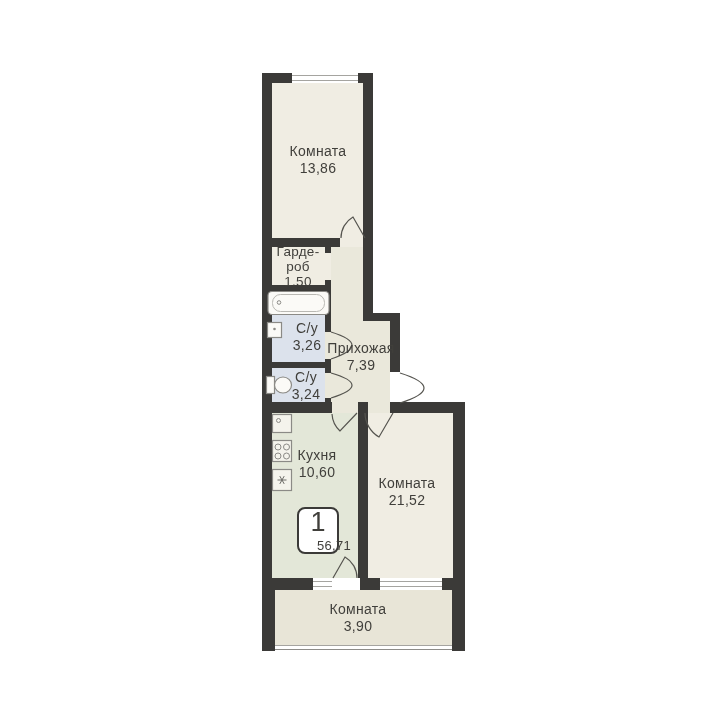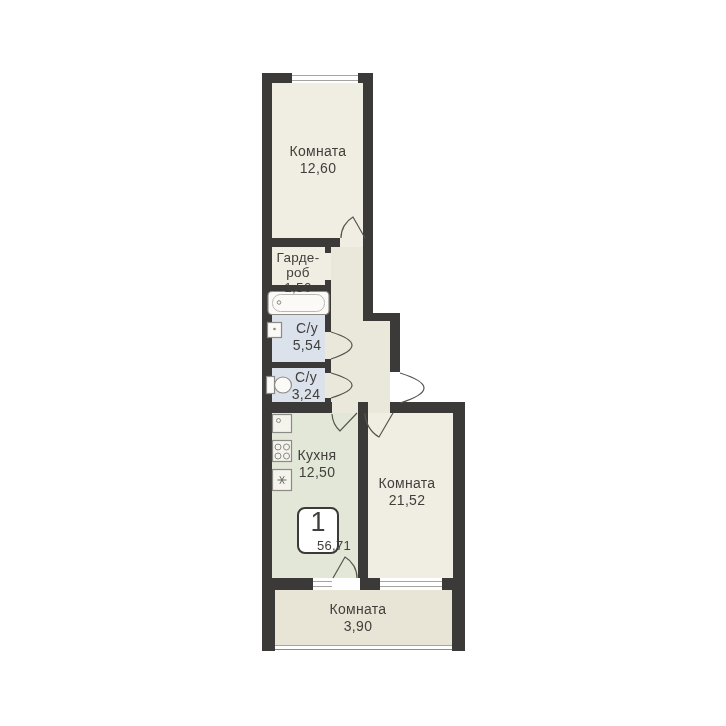--- a/index.html
+++ b/index.html
@@ -144,43 +144,47 @@
       <g stroke="#6b6a66" stroke-width="1">
         <line x1="277.5" y1="480" x2="286.5" y2="480"></line>
         <line x1="279.8" y1="476.1" x2="284.2" y2="483.9"></line>
         <line x1="284.2" y1="476.1" x2="279.8" y2="483.9"></line>
       </g>
     </g>
   </svg>
 
   <div class="label" style="left:318px;top:160px;">
     <div>Комната</div>
-    <div>12,60</div>
-  </div>
-
-  <div class="label tight" style="left:298px;top:272px;">
+    <div>13,86</div>
+  </div>
+
+  <div class="label tight" style="left:298px;top:266px;">
     <div>Гарде-</div>
     <div>роб</div>
     <div>1,50</div>
   </div>
 
   <div class="label" style="left:307px;top:337px;">
     <div>С/у</div>
-    <div>5,54</div>
+    <div>3,26</div>
   </div>
 
   <div class="label" style="left:306px;top:386px;">
     <div>С/у</div>
     <div>3,24</div>
   </div>
 
+  <div class="label" style="left:361px;top:357px;">
+    <div>Прихожая</div>
+    <div>7,39</div>
+  </div>
 
   <div class="label" style="left:317px;top:464px;">
     <div>Кухня</div>
-    <div>12,50</div>
+    <div>10,60</div>
   </div>
 
   <div class="label" style="left:407px;top:492px;">
     <div>Комната</div>
     <div>21,52</div>
   </div>
 
   <div class="label" style="left:358px;top:618px;">
     <div>Комната</div>
     <div>3,90</div>

